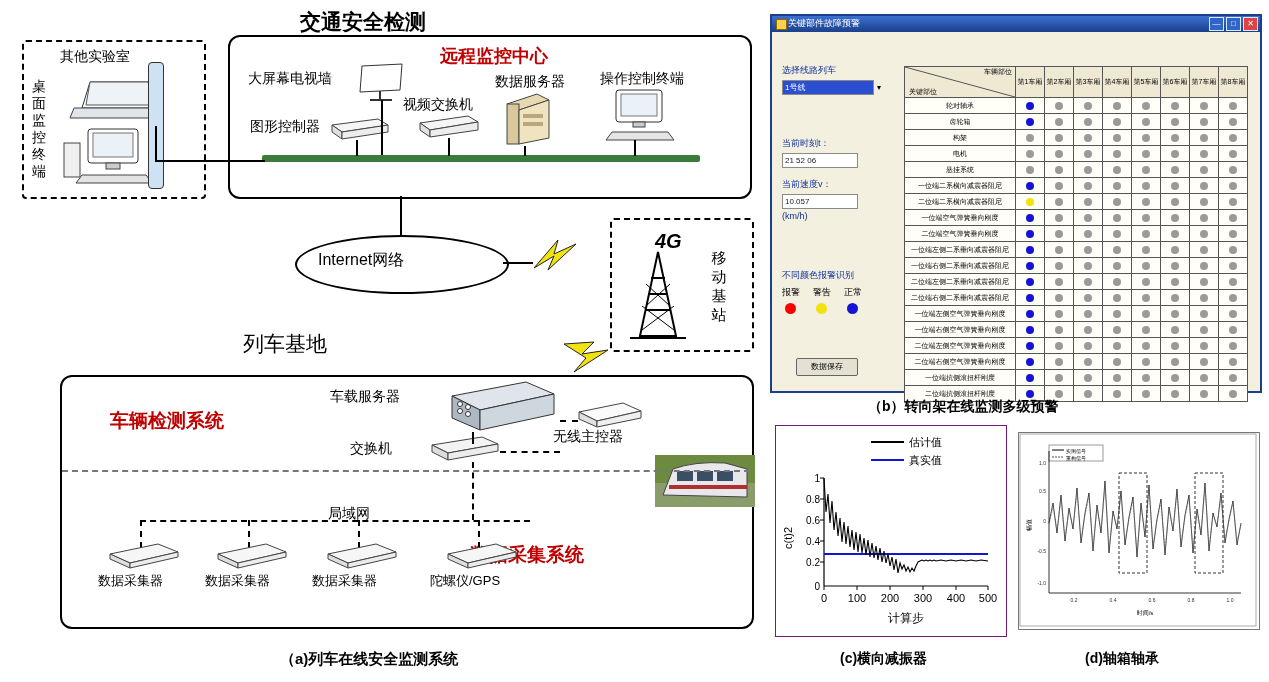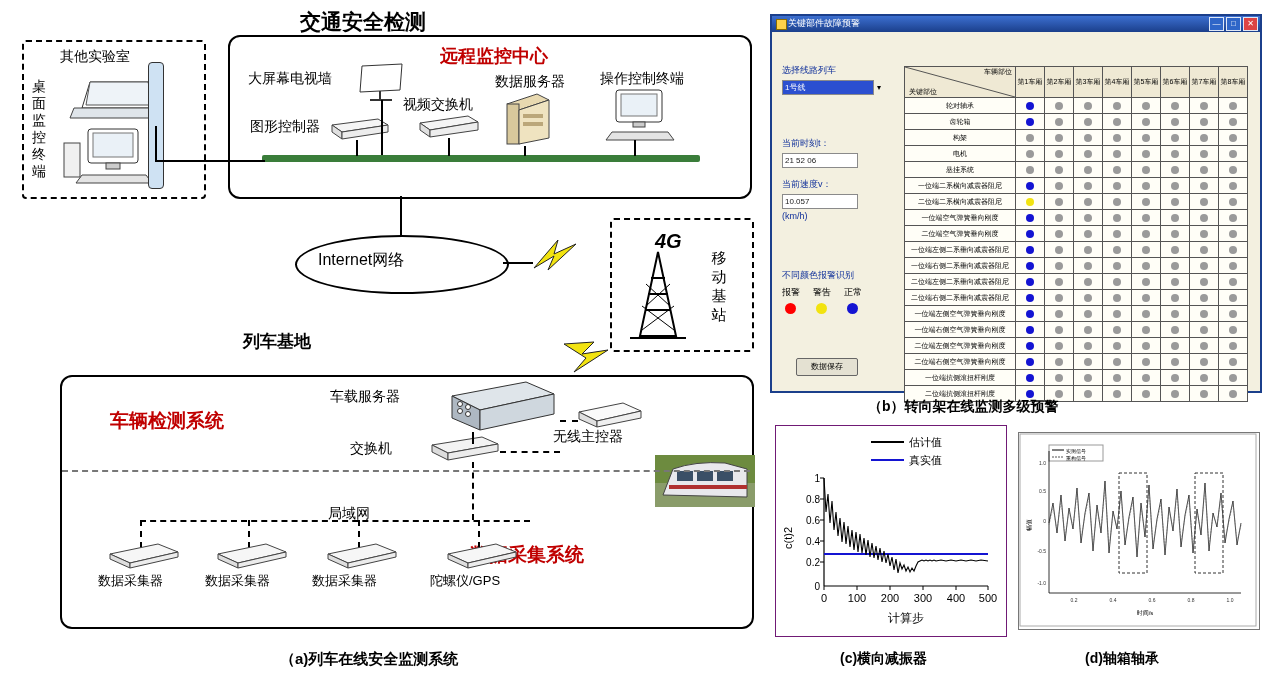--- a/index.html
+++ b/index.html
@@ -26,21 +26,21 @@
   #lbl-wall{left:248px;top:70px;font-size:14px;}
   #lbl-graphctl{left:250px;top:118px;font-size:14px;}
   #lbl-vsw{left:403px;top:96px;font-size:14px;}
   #lbl-dataserver{left:495px;top:73px;font-size:14px;}
   #lbl-opterm{left:600px;top:70px;font-size:14px;}
   #internet-ell{left:295px;top:235px;width:210px;height:55px;border:2px solid #000;border-radius:50%;}
   #internet-txt{left:318px;top:250px;font-size:16px;}
   #g4-box{left:610px;top:218px;width:140px;height:130px;}
   #g4-txt{left:655px;top:230px;font-size:20px;font-weight:bold;font-style:italic;}
   #g4-vert{left:708px;top:248px;width:22px;font-size:15px;line-height:19px;text-align:center;}
-  #base-title{left:243px;top:330px;font-size:17px;font-weight:bold;}
+  #base-title{left:243px;top:330px;font-size:21px;font-weight:normal;}
   #train-box{left:60px;top:375px;width:690px;height:250px;}
   #veh-sys{left:110px;top:408px;font-size:19px;font-weight:bold;color:#c00000;}
   #lbl-onboard{left:330px;top:388px;font-size:14px;}
   #lbl-switch{left:350px;top:440px;font-size:14px;}
   #lbl-wireless{left:553px;top:428px;font-size:14px;}
   #lbl-lan{left:328px;top:505px;font-size:14px;}
   #data-sys{left:470px;top:542px;font-size:19px;font-weight:bold;color:#c00000;}
   .collector-lbl{font-size:13px;top:572px;}
   #cl1{left:98px;} #cl2{left:205px;} #cl3{left:312px;} #cl4{left:430px;}
   .dashline{border-top:2px dashed #000;}

